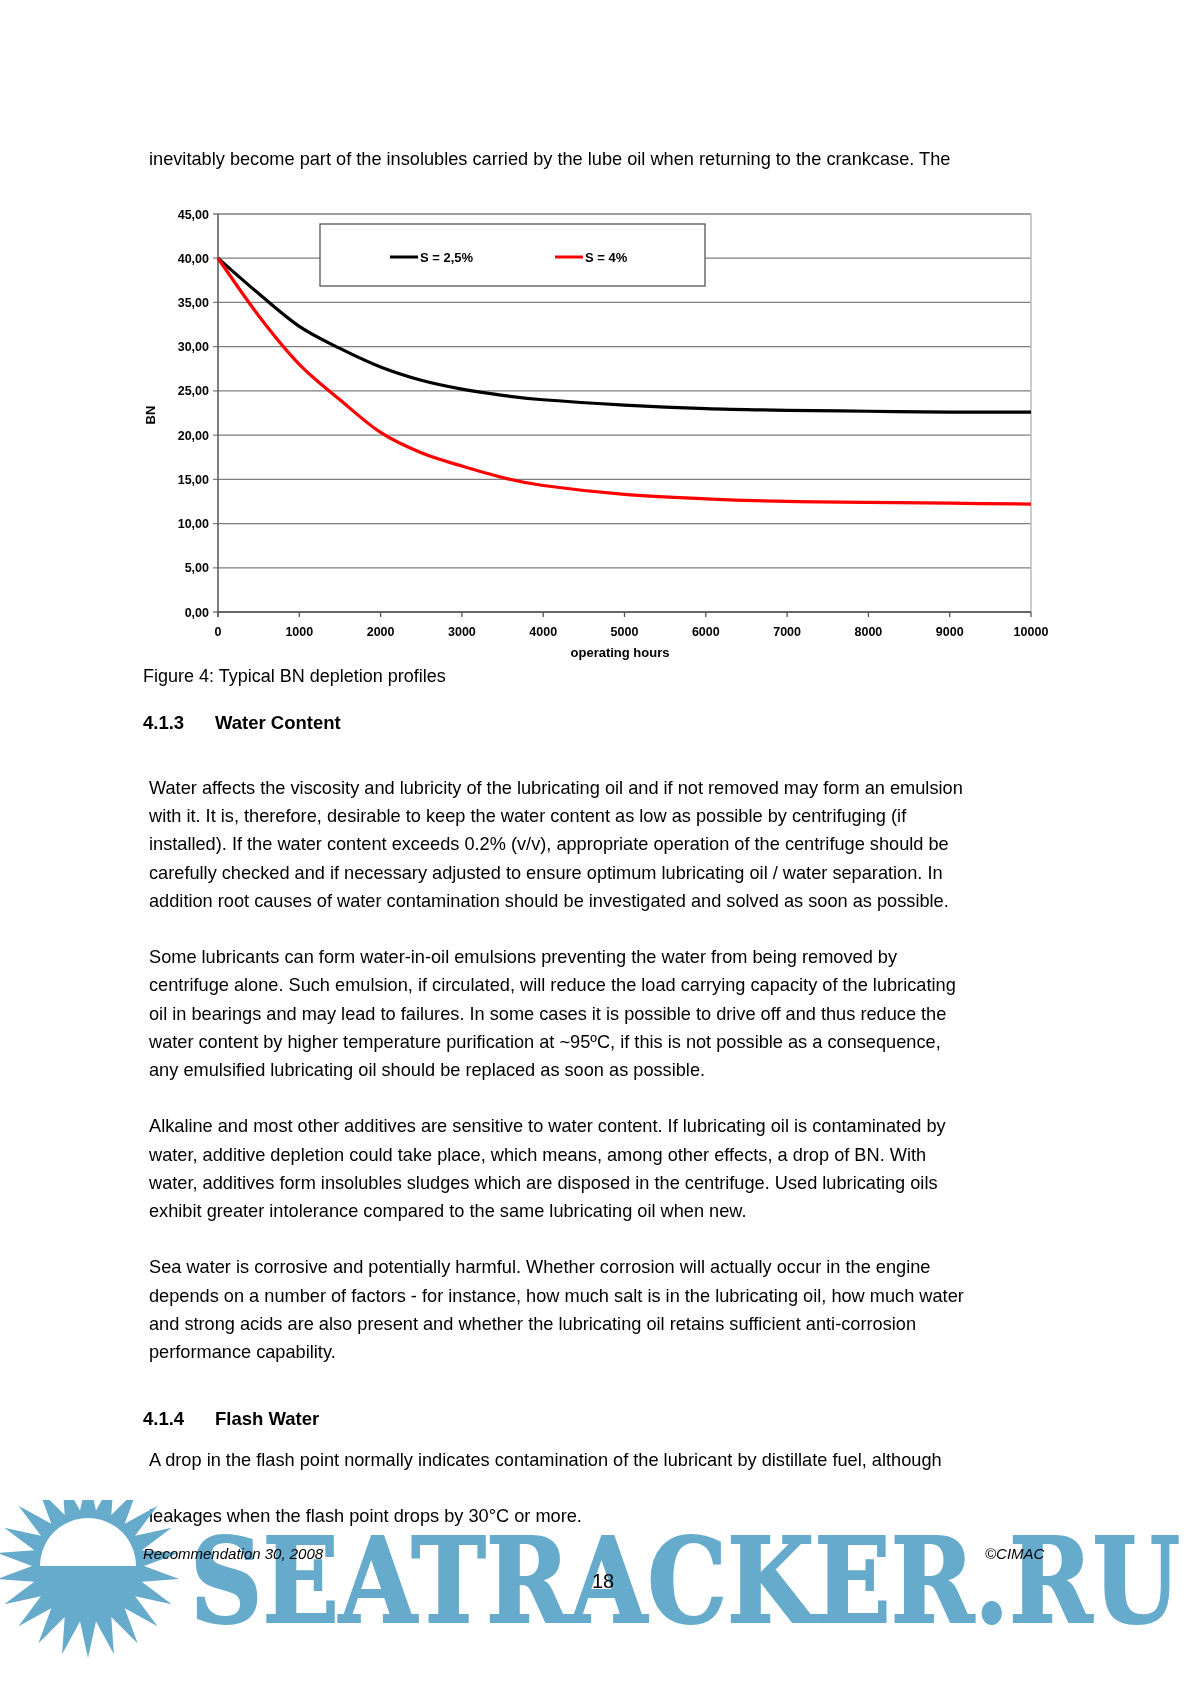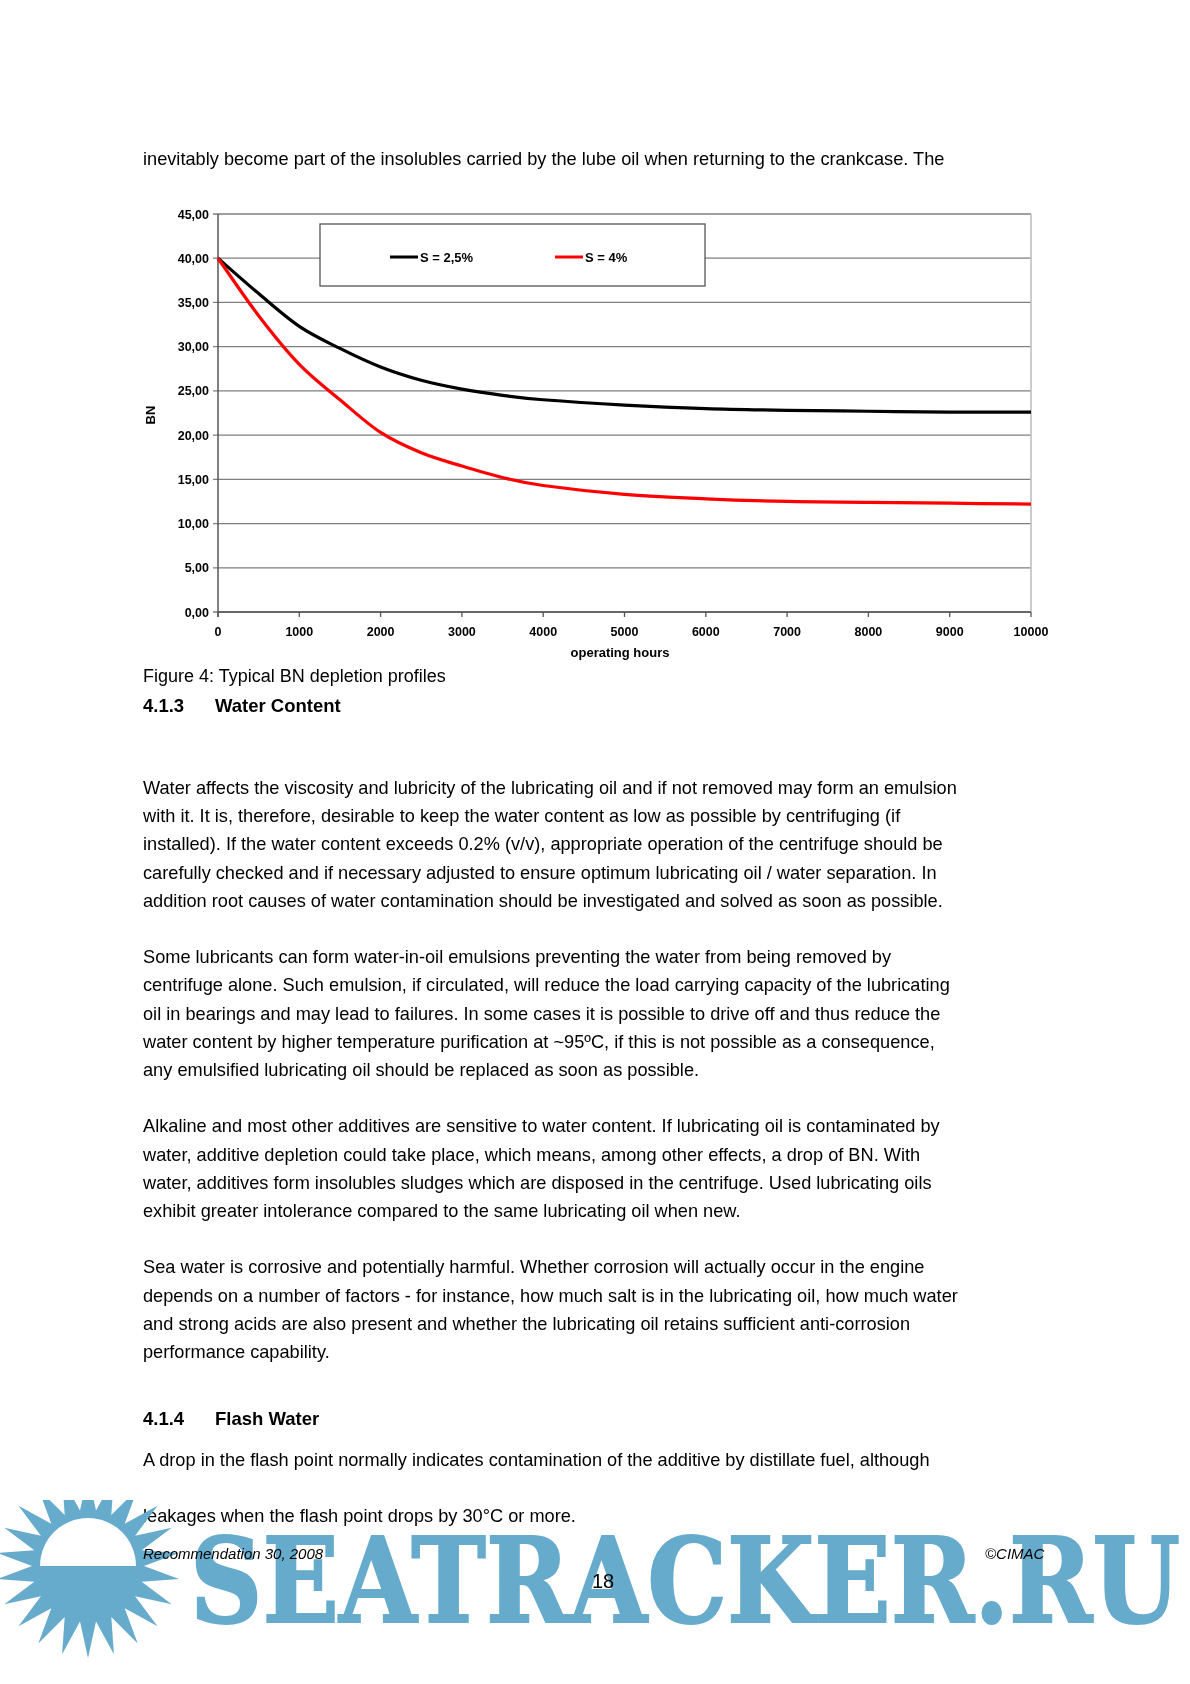--- a/index.html
+++ b/index.html
@@ -1,18 +1,18 @@
 <!DOCTYPE html>
 <html><head>
 <meta charset="utf-8">
 <style>
   html, body { margin:0; padding:0; background:#fff; }
   body { width:1190px; height:1684px; position:relative; overflow:hidden;
          font-family:"Liberation Sans", sans-serif; color:#000; }
-  .para { position:absolute; left:143px; width:930px; font-size:18.2px; line-height:28.2px; margin:0; }
+  .para { position:absolute; left:149px; width:930px; font-size:18.2px; line-height:28.2px; margin:0; }
   .heading { position:absolute; left:143px; font-size:18.5px; font-weight:bold; margin:0; }
   .heading .num { display:inline-block; width:72px; }
   .caption { position:absolute; left:143px; top:666px; font-size:18px; margin:0; }
   #chart { position:absolute; left:135px; top:200px; }
   .footer-left { position:absolute; left:143px; top:1545px; font-size:15px; font-style:italic; }
   .footer-right { position:absolute; left:985px; top:1545px; font-size:15px; font-style:italic;text-align:right; }
   .page-num { position:absolute; left:592px; top:1570px; font-size:20px; }
   #watermark { position:absolute; left:0; top:1500px; }
 </style>
 </head>
@@ -84,35 +84,35 @@
     <text x="285" y="62" font-size="13" font-weight="bold" font-family="Liberation Sans, sans-serif">S = 2,5%</text>
     <line x1="420" y1="57" x2="448" y2="57" stroke="#ff0000" stroke-width="3"></line>
     <text x="450" y="62" font-size="13" font-weight="bold" font-family="Liberation Sans, sans-serif">S = 4%</text>
   </g>
   <text id="ylabel" x="20" y="215" font-size="13" font-weight="bold" font-family="Liberation Sans, sans-serif" transform="rotate(-90 20 215)" text-anchor="middle">BN</text>
   <text id="xlabel" x="485" y="457" font-size="13" font-weight="bold" font-family="Liberation Sans, sans-serif" text-anchor="middle">operating hours</text>
 </svg>
 
 <p class="caption">Figure 4: Typical BN depletion profiles</p>
 
-<h3 class="heading" style="top:695px;">
+<h3 class="heading" style="top:712px;">
   <span class="num">4.1.3</span><span>Water Content</span>
 </h3>
 <div id="s413">
     <p class="para" style="top: 774px;"><span>Water affects the viscosity and lubricity of the lubricating oil and if not removed may form an emulsion</span><br><span>with it. It is, therefore, desirable to keep the water content as low as possible by centrifuging (if</span><br><span>installed). If the water content exceeds 0.2% (v/v), appropriate operation of the centrifuge should be</span><br><span>carefully checked and if necessary adjusted to ensure optimum lubricating oil / water separation. In</span><br><span>addition root causes of water contamination should be investigated and solved as soon as possible.</span></p>
     <p class="para" style="top: 943.2px;"><span>Some lubricants can form water-in-oil emulsions preventing the water from being removed by</span><br><span>centrifuge alone. Such emulsion, if circulated, will reduce the load carrying capacity of the lubricating</span><br><span>oil in bearings and may lead to failures. In some cases it is possible to drive off and thus reduce the</span><br><span>water content by higher temperature purification at ~95ºC, if this is not possible as a consequence,</span><br><span>any emulsified lubricating oil should be replaced as soon as possible.</span></p>
     <p class="para" style="top: 1112.4px;"><span>Alkaline and most other additives are sensitive to water content. If lubricating oil is contaminated by</span><br><span>water, additive depletion could take place, which means, among other effects, a drop of BN. With</span><br><span>water, additives form insolubles sludges which are disposed in the centrifuge. Used lubricating oils</span><br><span>exhibit greater intolerance compared to the same lubricating oil when new.</span></p>
     <p class="para" style="top: 1253.4px;"><span>Sea water is corrosive and potentially harmful. Whether corrosion will actually occur in the engine</span><br><span>depends on a number of factors - for instance, how much salt is in the lubricating oil, how much water</span><br><span>and strong acids are also present and whether the lubricating oil retains sufficient anti-corrosion</span><br><span>performance capability.</span></p>
   </div>
 
 <h3 class="heading" style="top:1408px;">
   <span class="num">4.1.4</span><span>Flash Water</span>
 </h3>
 <div id="s414">
-    <p class="para" style="top: 1446px;"><span>A drop in the flash point normally indicates contamination of the additive by distillate fuel, although</span><br><br><span>leakages when the flash point drops by 30°C or more.</span></p>
+    <p class="para" style="top: 1446px;"><span>A drop in the flash point normally indicates contamination of the lubricant by distillate fuel, although</span><br><br><span>leakages when the flash point drops by 30°C or more.</span></p>
   </div>
 
 <svg id="watermark" width="1190" height="184">
   <g>
     <polygon id="sunrays" fill="#66abcc" points="88.0,-26.0 96.0,10.6 113.9,-22.3 111.3,15.1 137.7,-11.4 124.7,23.7 157.5,5.8 135.1,35.7 171.7,27.8 141.7,50.2 179.1,52.9 144.0,66.0 179.1,79.1 141.7,81.8 171.7,104.2 135.1,96.3 157.5,126.2 124.7,108.3 137.7,143.4 111.3,116.9 113.9,154.3 96.0,121.4 88.0,158.0 80.0,121.4 62.1,154.3 64.7,116.9 38.3,143.4 51.3,108.3 18.5,126.2 40.9,96.3 4.3,104.2 34.3,81.8 -3.1,79.1 32.0,66.0 -3.1,52.9 34.3,50.2 4.3,27.8 40.9,35.7 18.5,5.8 51.3,23.7 38.3,-11.4 64.7,15.1 62.1,-22.3 80.0,10.6"></polygon>
     <path d="M40,66 A48,48 0 0 1 136,66 Z" fill="#fff"></path>
   </g>
   <text id="wm-text" x="190" y="122" font-size="118" font-weight="bold" font-family="DejaVu Serif, serif" fill="#66abcc" stroke="#66abcc" stroke-width="2" textLength="990" lengthAdjust="spacingAndGlyphs">SEATRACKER.RU</text>
 </svg>
 

